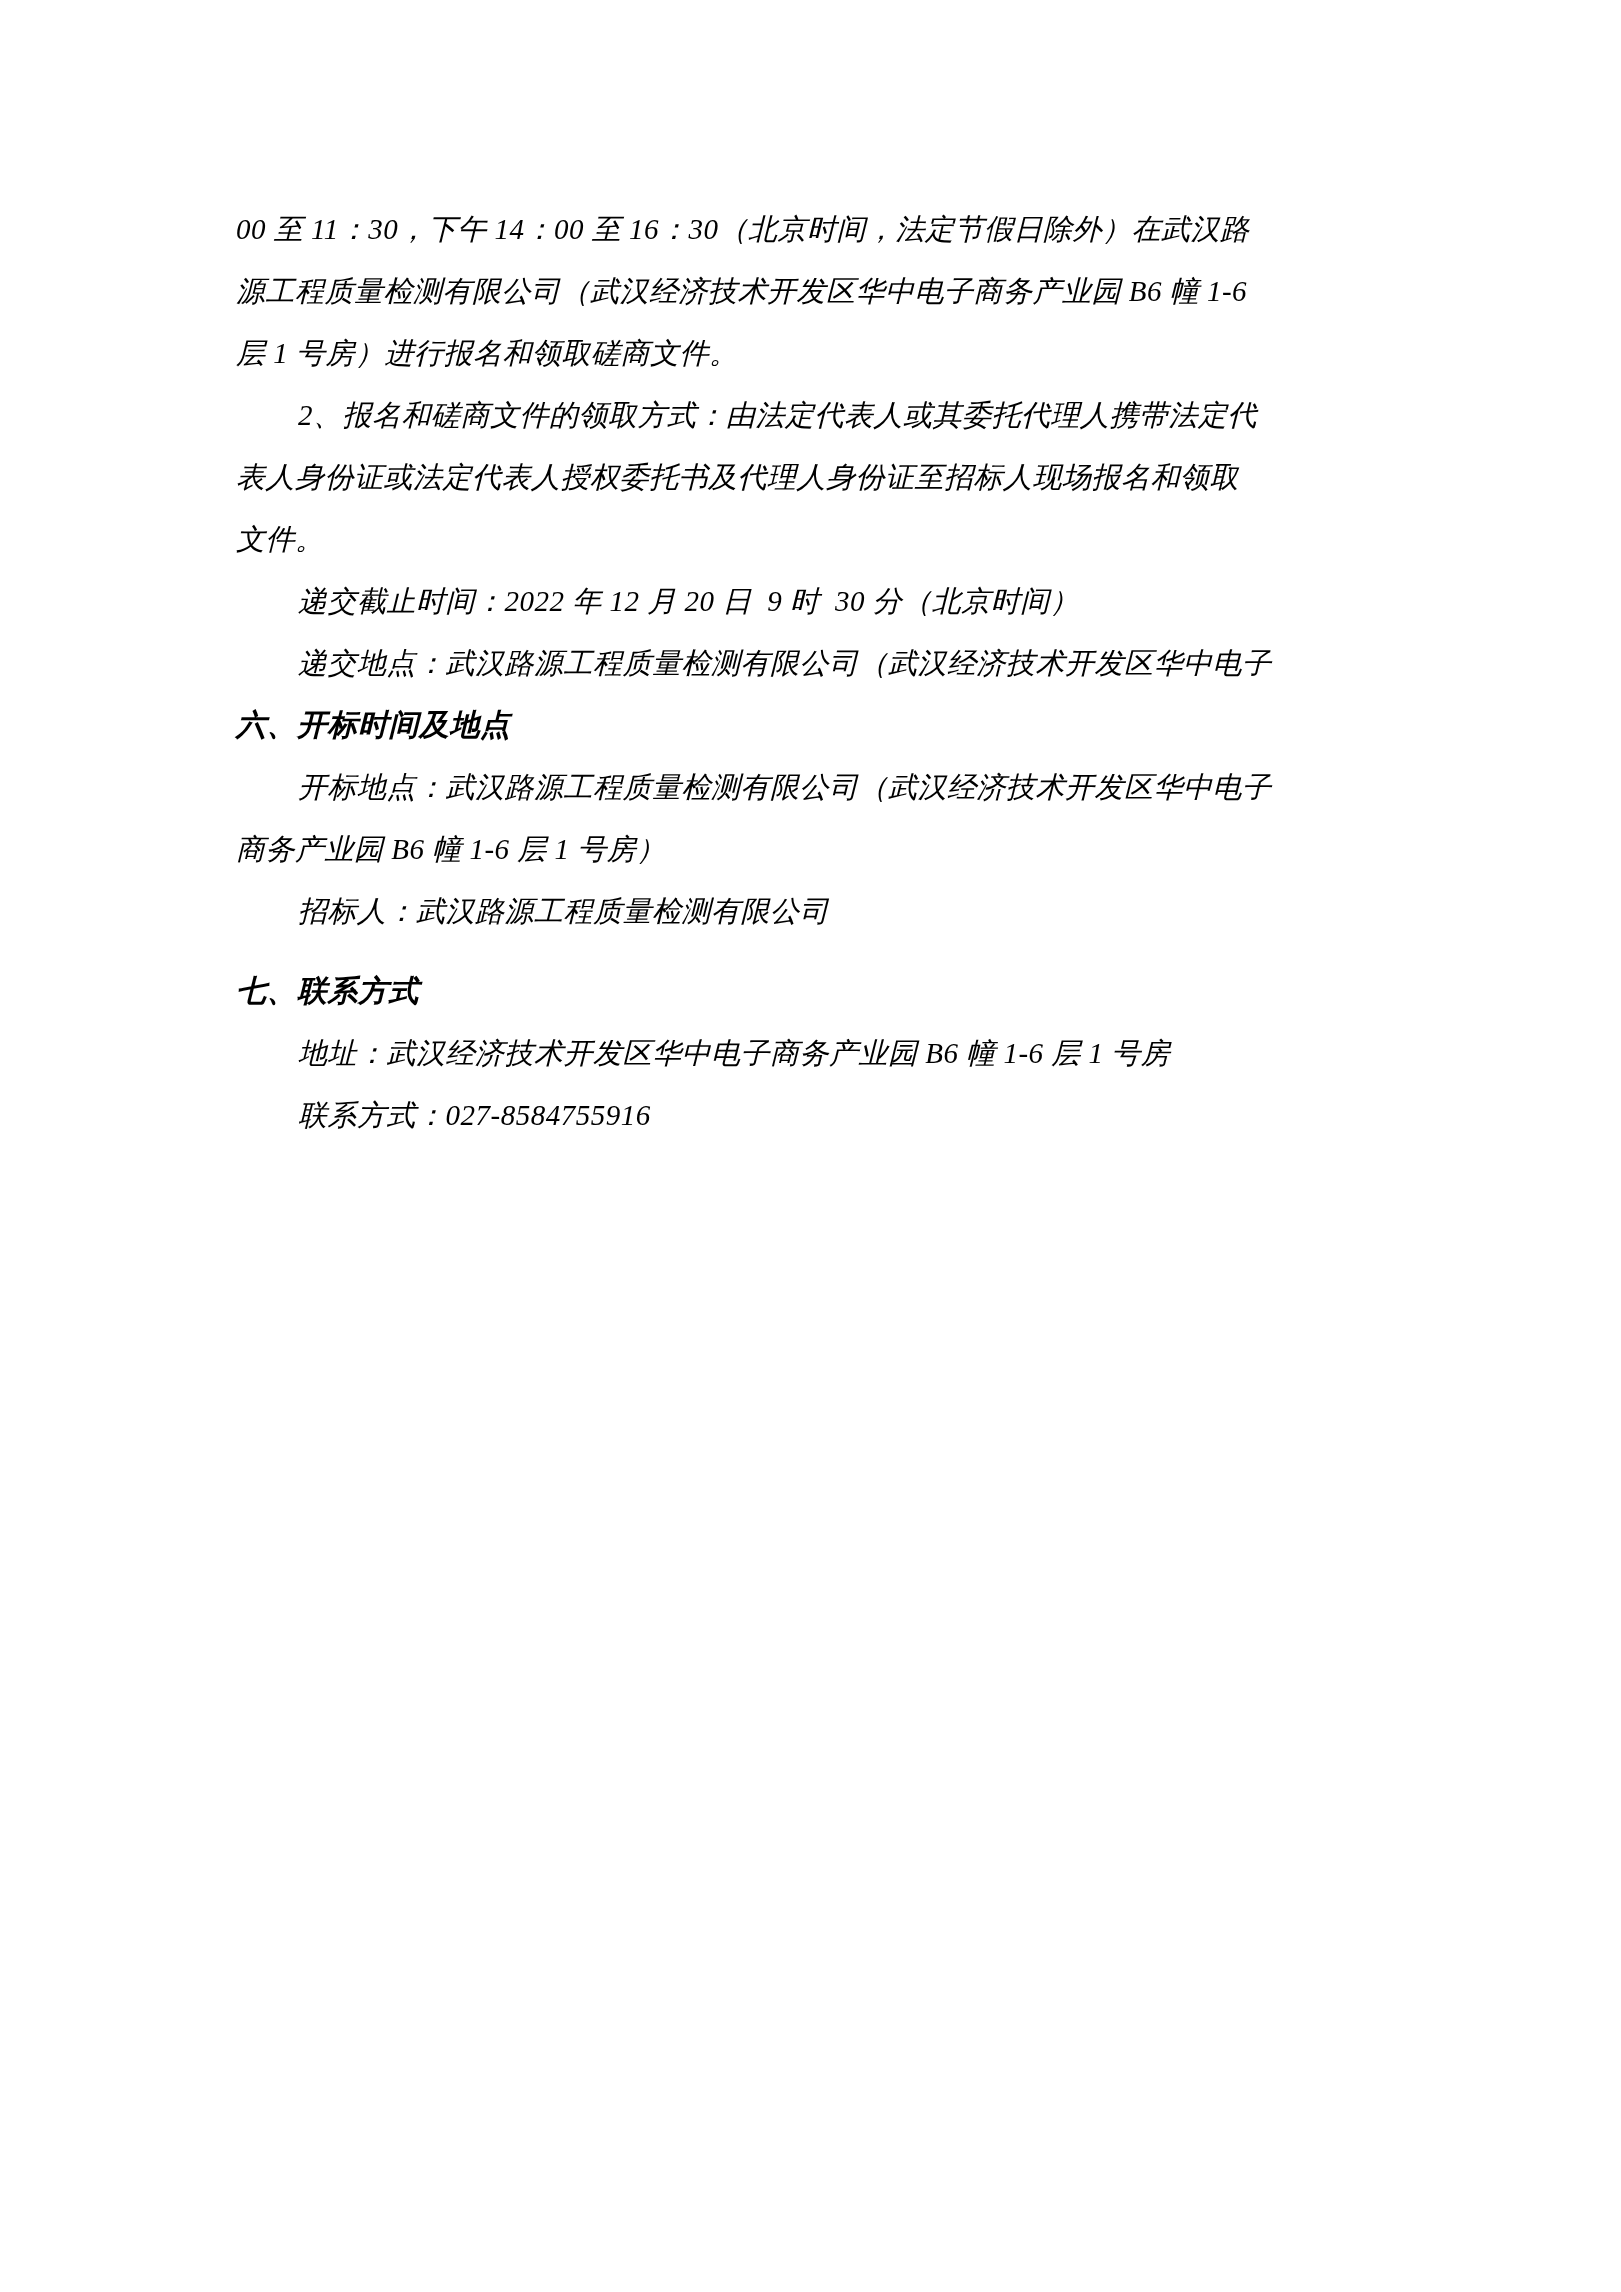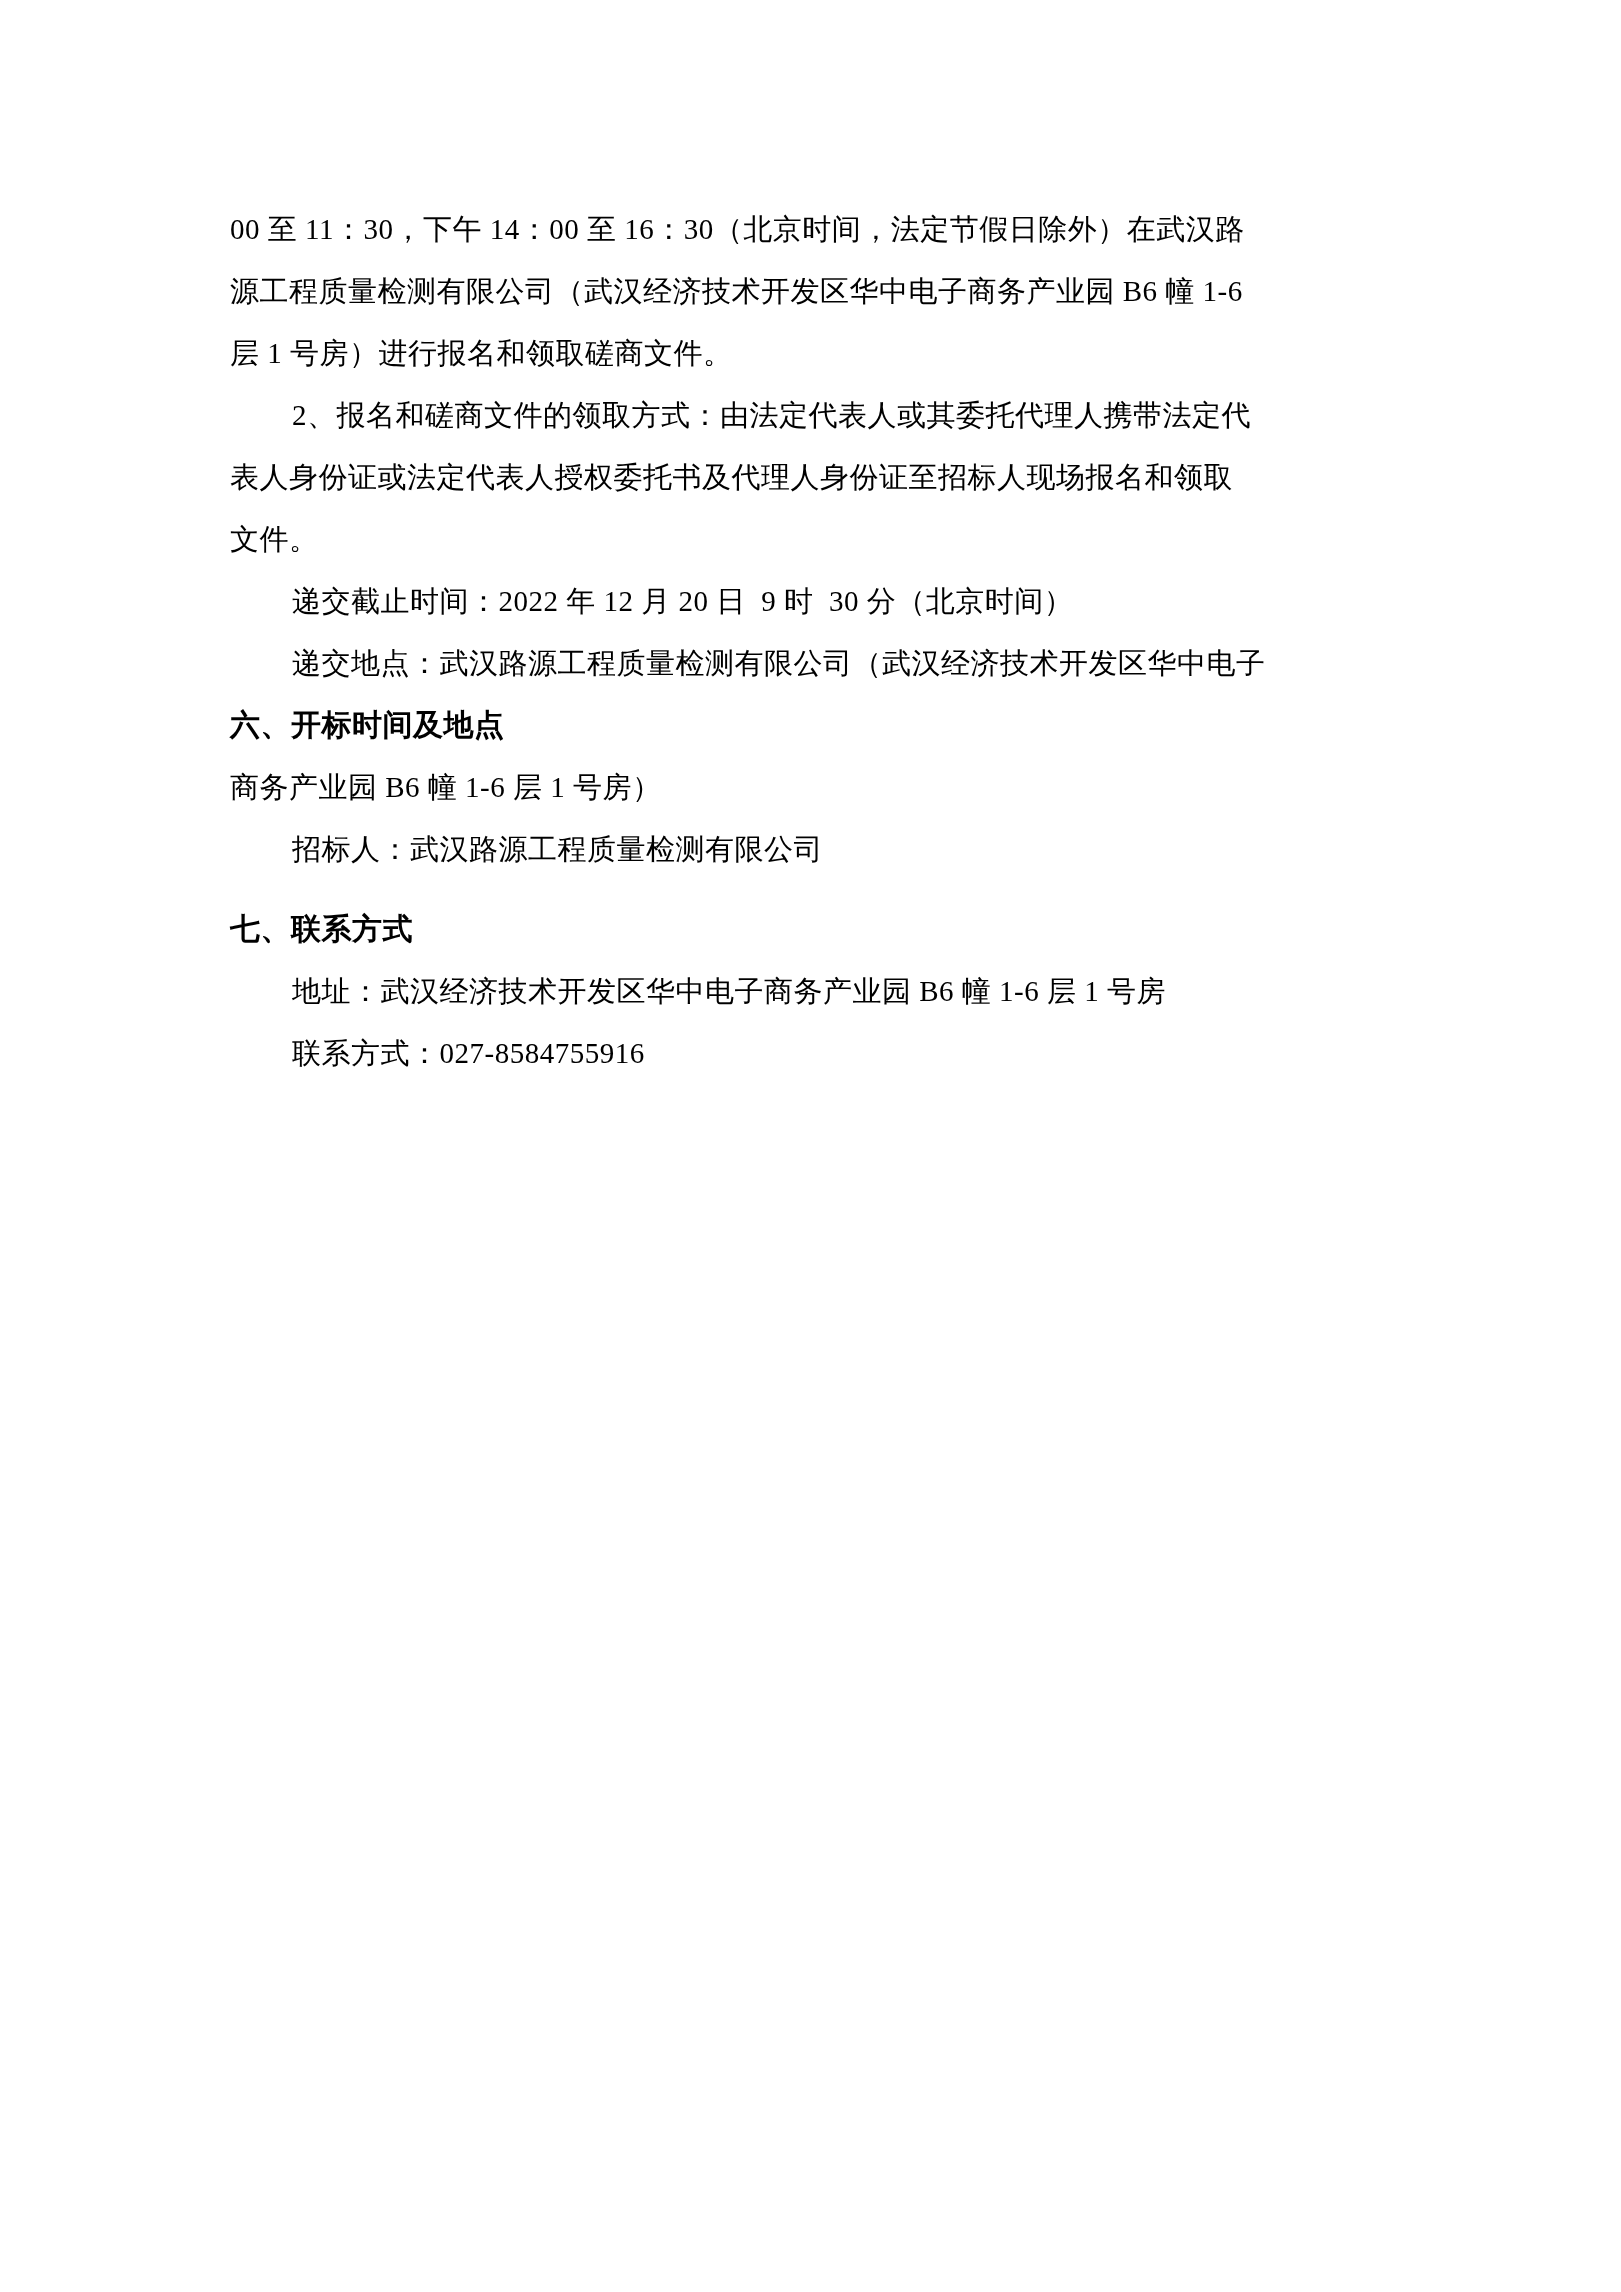--- a/index.html
+++ b/index.html
@@ -11,23 +11,24 @@
     position: relative;
     width: 1621px;
     height: 2293px;
     background: #ffffff;
     color: #000000;
     font-family: "Liberation Serif", "DejaVu Serif", serif;
     overflow: hidden;
   }
   .content {
     position: absolute;
-    left: 230px;
+    left: 236px;
     top: 198px;
     width: 1137px;
+    font-style: italic;
   }
   .line {
     height: 62px;
     line-height: 62px;
     font-size: 29px;
     white-space: pre;
     letter-spacing: 0.5px;
   }
   .indent {
     padding-left: 62px;
@@ -47,20 +48,21 @@
   <div class="content">
     <div class="line">00 至 11：30，下午 14：00 至 16：30（北京时间，法定节假日除外）在武汉路</div>
     <div class="line">源工程质量检测有限公司（武汉经济技术开发区华中电子商务产业园 B6 幢 1-6</div>
     <div class="line">层 1 号房）进行报名和领取磋商文件。</div>
     <div class="line indent">2、报名和磋商文件的领取方式：由法定代表人或其委托代理人携带法定代</div>
     <div class="line">表人身份证或法定代表人授权委托书及代理人身份证至招标人现场报名和领取</div>
     <div class="line">文件。</div>
     <div class="line indent">递交截止时间：2022 年 12 月 20 日  9 时  30 分（北京时间）</div>
     <div class="line indent">递交地点：武汉路源工程质量检测有限公司（武汉经济技术开发区华中电子</div>
     <div class="line heading">六、开标时间及地点</div>
+    <div class="line indent">开标地点：武汉路源工程质量检测有限公司（武汉经济技术开发区华中电子</div>
     <div class="line">商务产业园 B6 幢 1-6 层 1 号房）</div>
     <div class="line indent">招标人：武汉路源工程质量检测有限公司</div>
     <div class="line heading gap-before">七、联系方式</div>
     <div class="line indent">地址：武汉经济技术开发区华中电子商务产业园 B6 幢 1-6 层 1 号房</div>
     <div class="line indent">联系方式：027-8584755916</div>
   </div>
 </div>
 
 
 </body></html>

